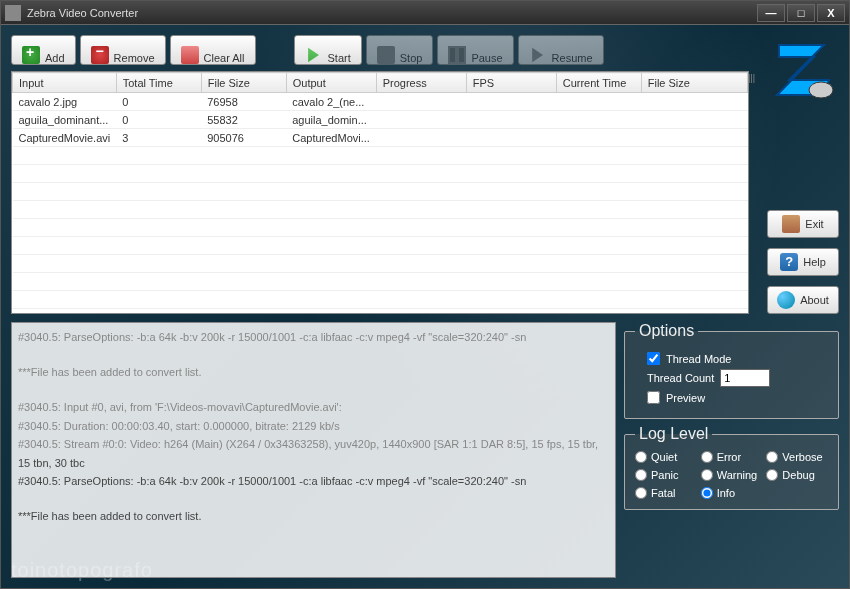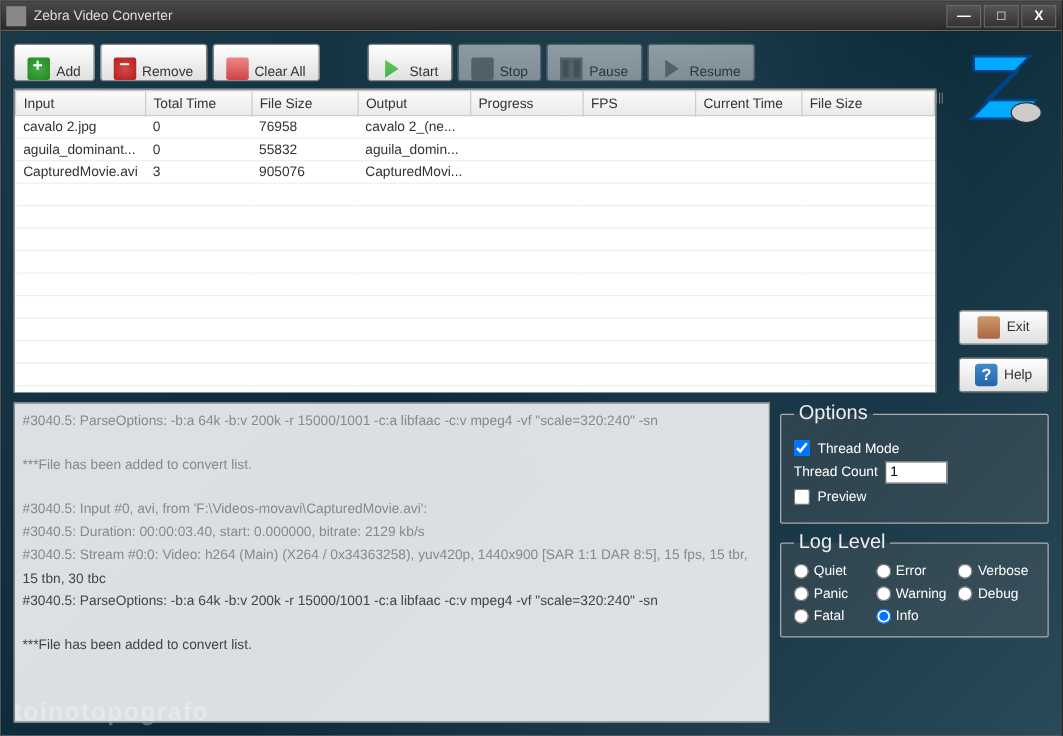--- a/index.html
+++ b/index.html
@@ -44,28 +44,28 @@
 td{border-bottom:1px solid #eee;padding:2px 6px;height:18px;color:#333}
 .hscroll{height:16px;background:#eee;border-top:1px solid #ccc;position:relative}
 .hscroll::after{content:'|||';position:absolute;left:50%;top:0;color:#888;font-size:9px}
 .bottom-area{display:flex;gap:8px;position:relative;z-index:1;flex:1}
 .log{flex:1;background:rgba(255,255,255,0.85);border:1px solid #888;padding:6px;color:#444;line-height:1.5;overflow:auto;font-size:11px}
 .log .grey{color:#888}
 .log p{margin-bottom:2px}
 .right-panels{width:215px;display:flex;flex-direction:column;gap:6px}
 fieldset{border:1px solid #aaa;padding:8px 10px 10px;background:rgba(100,100,100,0.3);color:#fff;border-radius:2px}
 legend{padding:0 4px;color:#eee;font-size:16px}
-.opt-row{display:flex;align-items:center;gap:6px;margin:4px 0;color:#fff}
+.opt-row{display:flex;align-items:center;gap:6px;margin:4px 12px;color:#fff}
 .opt-row input[type=checkbox]{width:13px;height:13px}
 .opt-row input[type=text]{width:50px;height:18px;border:1px solid #666;padding:0 3px;background:#fff;color:#000}
 .radio-grid{display:grid;grid-template-columns:1fr 1fr 1fr;gap:6px 4px}
 .radio-item{display:flex;align-items:flex-start;gap:4px;color:#fff;font-size:11px}
 .radio-item input{width:12px;height:12px}
 .side-btn{width:72px;height:28px;background:linear-gradient(#fefefe,#e0e0e0);border:1px solid #888;border-radius:3px;display:flex;align-items:center;justify-content:center;gap:5px;cursor:pointer;color:#333;margin-top:10px}
-.watermark{position:absolute;bottom:6px;left:10px;color:rgba(255,255,255,0.3);font-size:20px;font-weight:bold;letter-spacing:1px;z-index:0}
+.watermark{position:absolute;bottom:6px;left:10px;color:rgba(255,255,255,0.3);font-size:20px;font-weight:normal;letter-spacing:1px;z-index:0}
 </style>
 </head>
 <body>
 
 <div class="window">
   <div class="titlebar">
     <span class="app-icon"></span>
     <span class="title">Zebra Video Converter</span>
     <div class="win-controls">
       <div class="win-btn">—</div>
@@ -272,20 +272,24 @@
         </div>
         <div style="flex:1"></div>
         <div class="side-btn">
             <span class="icon ic-exit"></span>
             <span>Exit</span>
           </div>
         <div class="side-btn">
             <span class="icon ic-help"></span>
             <span>Help</span>
           </div>
+        <div class="side-btn">
+            <span class="icon ic-about"></span>
+            <span>About</span>
+          </div>
       </div>
     </div>
 
     <div class="bottom-area">
       <div class="log">
         <p class="grey">#3040.5: ParseOptions:  -b:a 64k -b:v 200k -r 15000/1001 -c:a libfaac -c:v mpeg4 -vf "scale=320:240" -sn</p><br>
         <p class="grey">***File has been added to convert list.</p><br>
         <p class="grey">#3040.5: Input #0, avi, from 'F:\Videos-movavi\CapturedMovie.avi':</p>
         <p class="grey">#3040.5:   Duration: 00:00:03.40, start: 0.000000, bitrate: 2129 kb/s</p>
         <p class="grey">#3040.5:     Stream #0:0: Video: h264 (Main) (X264 / 0x34363258), yuv420p, 1440x900 [SAR 1:1 DAR 8:5], 15 fps, 15 tbr,</p>

